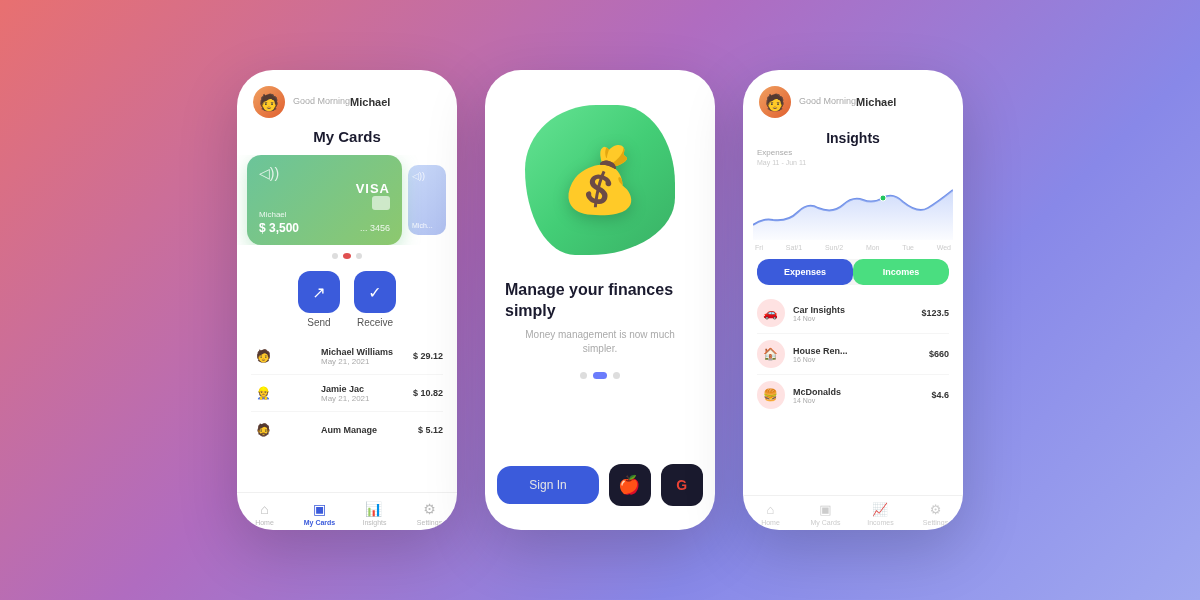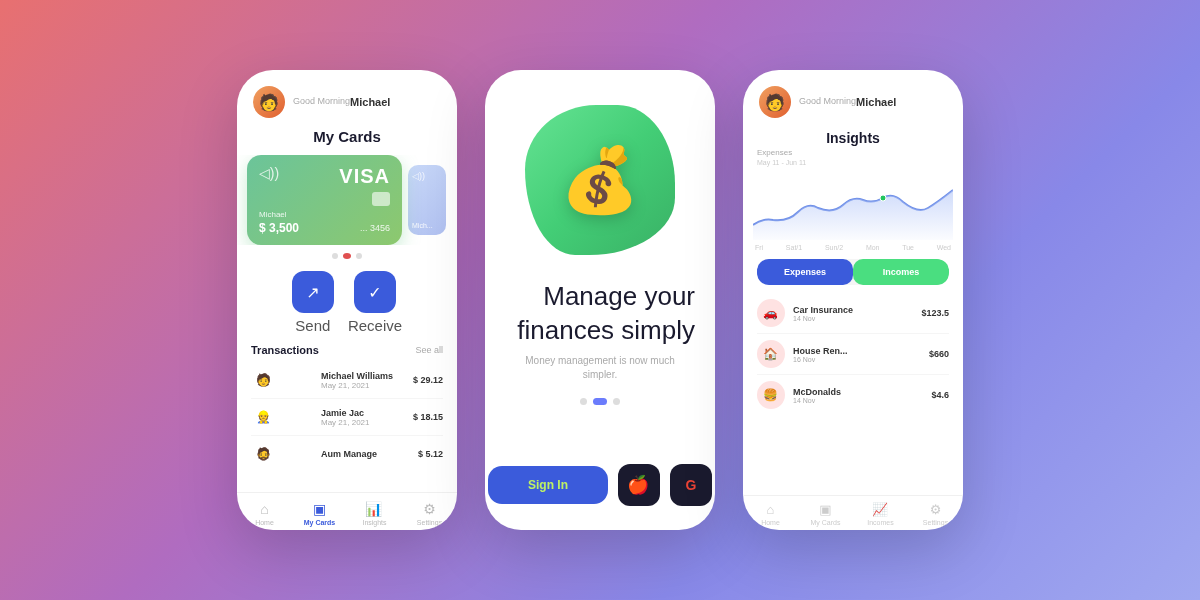--- a/index.html
+++ b/index.html
@@ -102,24 +102,25 @@
       justify-content: space-between;
       align-items: flex-start;
     }
 
     .nfc-icon {
       font-size: 14px;
       color: rgba(255,255,255,0.8);
     }
 
     .visa-label {
-      font-size: 20px;
+      font-size: 13px;
       font-weight: 800;
       color: white;
       letter-spacing: 1px;
+      margin-top: 16px;
     }
 
     .card-chip {
       width: 18px;
       height: 14px;
       background: rgba(255,255,255,0.6);
       border-radius: 3px;
     }
 
     .card-bottom {
@@ -205,21 +206,21 @@
       border-radius: 12px;
       background: #3b5bdb;
       display: flex;
       align-items: center;
       justify-content: center;
       font-size: 16px;
       color: white;
     }
 
     .action-label {
-      font-size: 15px;
+      font-size: 10px;
       color: #555;
       font-weight: 500;
     }
 
     .transactions-header {
       display: flex;
       justify-content: space-between;
       align-items: center;
       padding: 0 14px 6px;
     }
@@ -338,24 +339,24 @@
     }
 
     .money-bag-emoji {
       font-size: 64px;
       position: relative;
       z-index: 2;
       filter: drop-shadow(0 4px 8px rgba(0,0,0,0.2));
     }
 
     .onboarding-main-title {
-      font-size: 26px;
-      font-weight: 400;
+      font-size: 16px;
+      font-weight: 700;
       color: #1a1a2e;
-      text-align: right;
+      text-align: left;
       padding: 20px 20px 6px;
       line-height: 1.3;
     }
 
     .onboarding-subtitle {
       font-size: 10px;
       color: #aaa;
       text-align: center;
       padding: 0 24px 16px;
       line-height: 1.4;
@@ -383,26 +384,26 @@
     .onboarding-buttons {
       display: flex;
       gap: 10px;
       align-items: center;
       margin-top: auto;
       margin-bottom: 24px;
     }
 
     .signin-btn {
       background: #3b5bdb;
-      color: #bef264;
+      color: #e5e5e5;
       border: none;
       border-radius: 14px;
-      padding: 12px 40px;
+      padding: 12px 32px;
       font-size: 12px;
-      font-weight: 700;
+      font-weight: 400;
       cursor: pointer;
     }
 
     .social-btn {
       width: 42px;
       height: 42px;
       border-radius: 12px;
       background: #1a1a2e;
       border: none;
       display: flex;
@@ -619,41 +620,37 @@
     <div class="action-btn">
       <div class="action-icon">↗</div>
       <span class="action-label">Send</span>
     </div>
     <div class="action-btn">
       <div class="action-icon">✓</div>
       <span class="action-label">Receive</span>
     </div>
   </div>
 
-  <div class="transactions-header">
-    <span class="transactions-title">Transactions</span>
-    <span class="transactions-link">See all</span>
-  </div>
 
   <div class="transaction-item">
     <div class="tx-avatar">🧑</div>
     <div class="tx-info">
       <div class="tx-name">Michael Williams</div>
       <div class="tx-date">May 21, 2021</div>
     </div>
     <div class="tx-amount">$ 29.12</div>
   </div>
   <div class="divider-line"></div>
   <div class="transaction-item">
     <div class="tx-avatar">👷</div>
     <div class="tx-info">
       <div class="tx-name">Jamie Jac</div>
       <div class="tx-date">May 21, 2021</div>
     </div>
-    <div class="tx-amount">$ 18.15</div>
+    <div class="tx-amount">$ 10.82</div>
   </div>
   <div class="divider-line"></div>
   <div class="transaction-item">
     <div class="tx-avatar">🧔</div>
     <div class="tx-info">
       <div class="tx-name">Aum Manage</div>
       <div class="tx-date"></div>
     </div>
     <div class="tx-amount">$ 5.12</div>
   </div>
@@ -736,21 +733,21 @@
   </div>
 
   <div class="tab-switcher">
     <button class="tab-btn active-expenses">Expenses</button>
     <button class="tab-btn active-incomes">Incomes</button>
   </div>
 
   <div class="expense-item">
     <div class="expense-icon-circle">🚗</div>
     <div class="expense-info">
-      <div class="expense-name">Car Insurance</div>
+      <div class="expense-name">Car Insights</div>
       <div class="expense-date">14 Nov</div>
     </div>
     <div class="expense-amount">$123.5</div>
   </div>
   <div class="divider-line"></div>
   <div class="expense-item">
     <div class="expense-icon-circle">🏠</div>
     <div class="expense-info">
       <div class="expense-name">House Ren...</div>
       <div class="expense-date">16 Nov</div>

